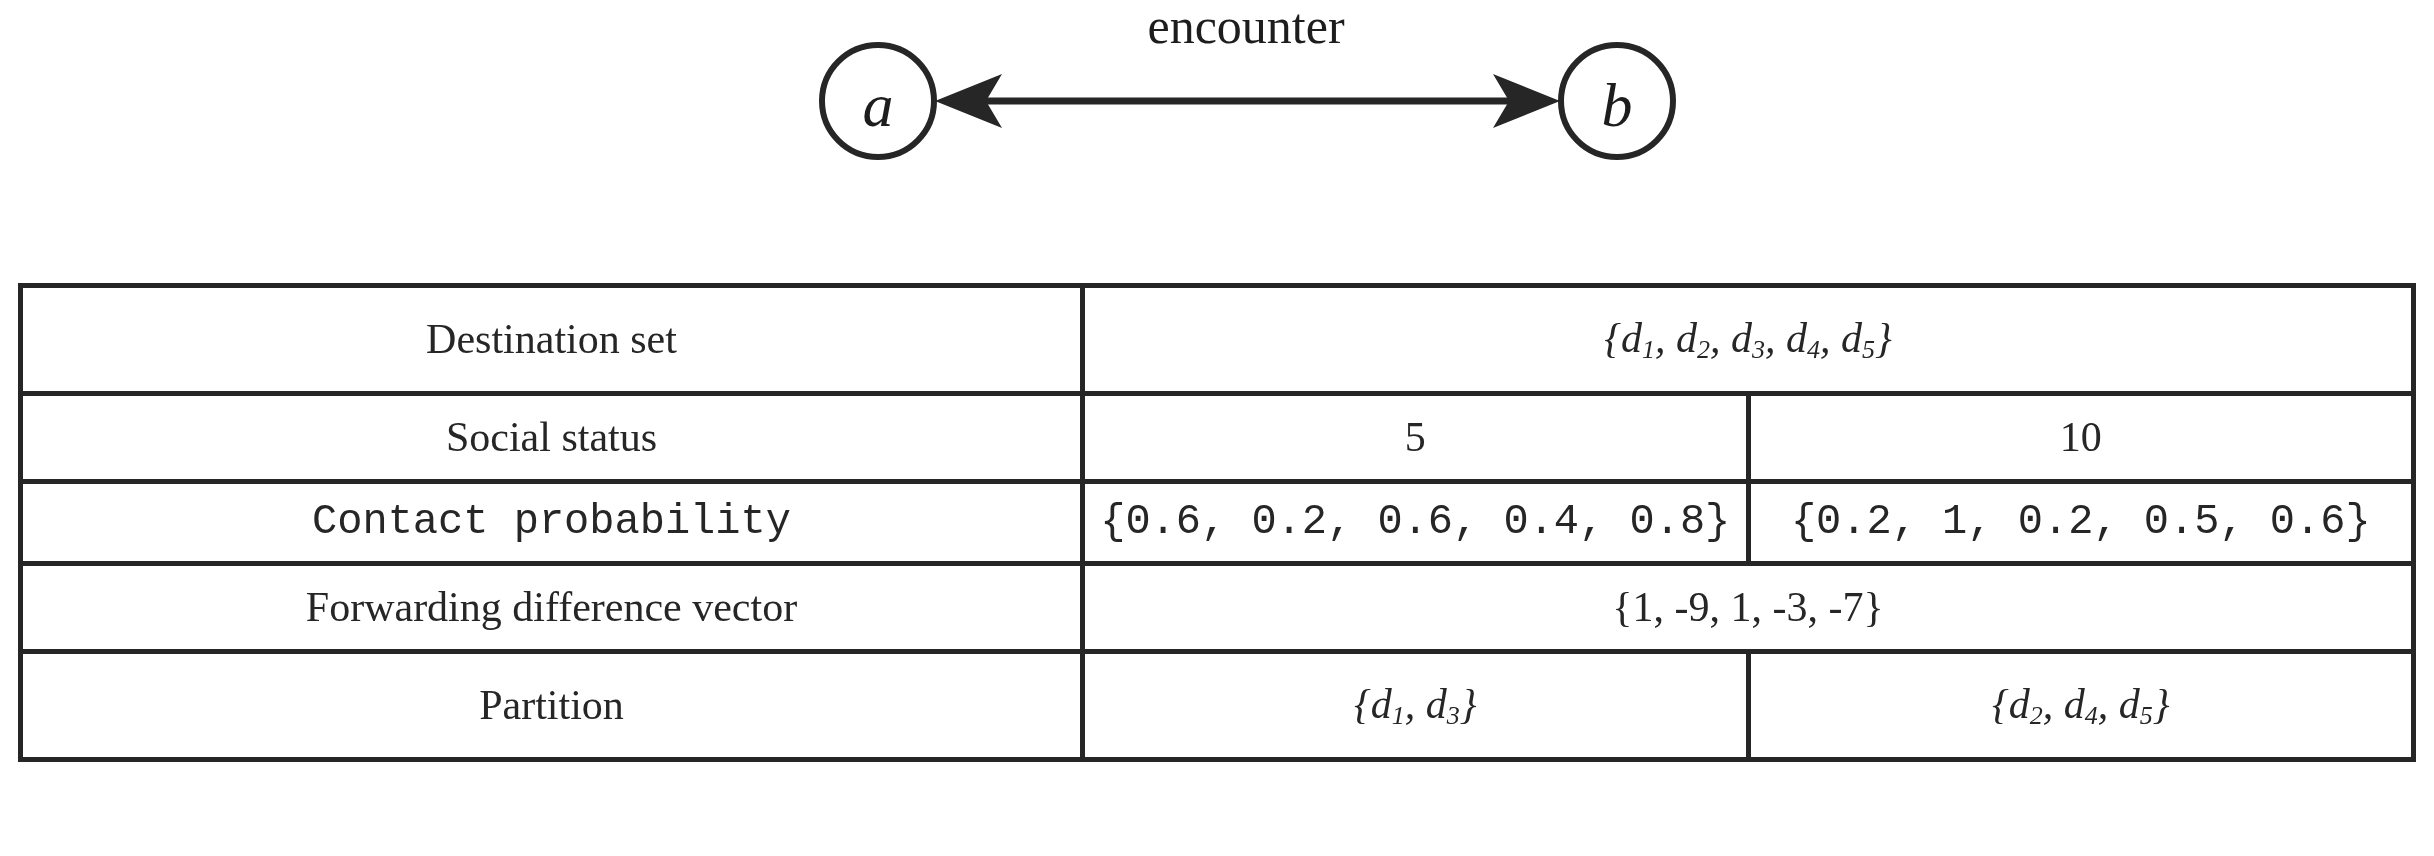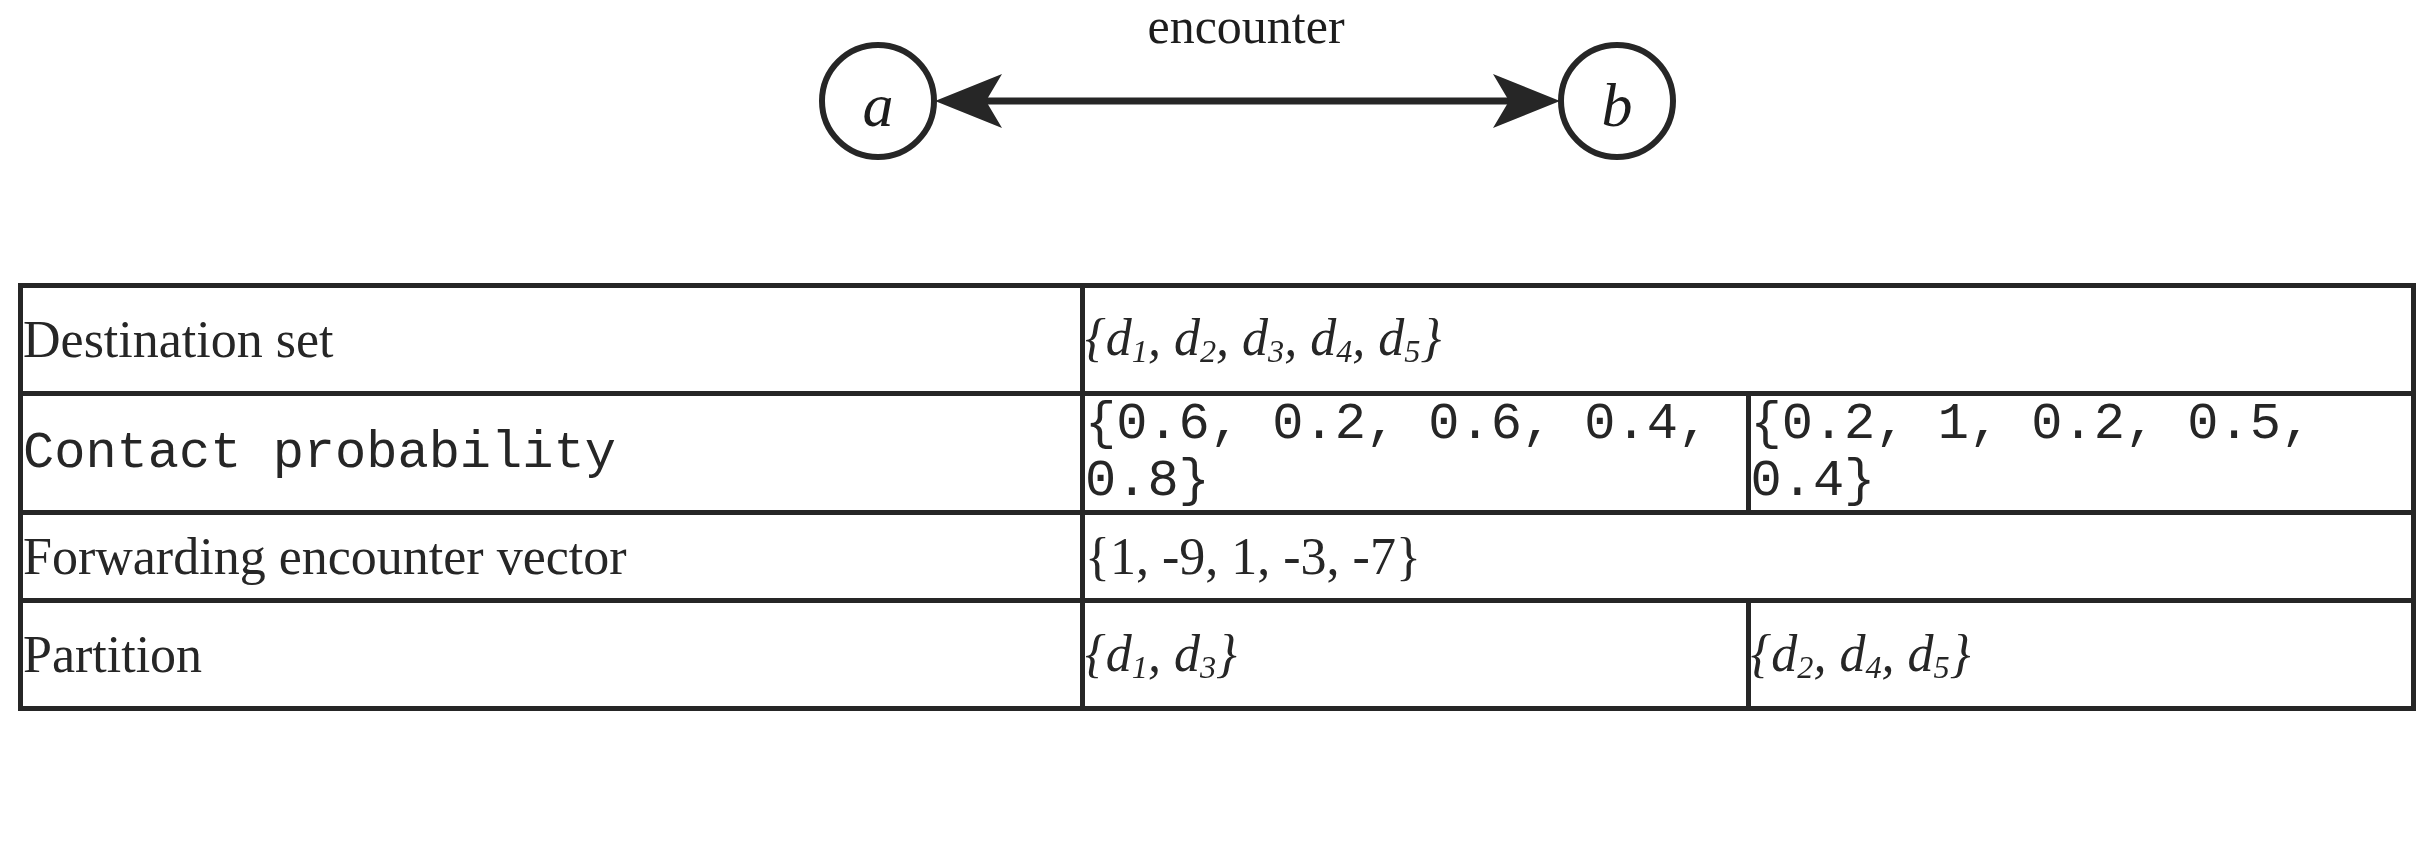--- a/index.html
+++ b/index.html
@@ -62,23 +62,23 @@
   #spec-table {
     position: absolute;
     left: 18px;
     top: 283px;
     width: 2398px;
     border-collapse: collapse;
     table-layout: fixed;
   }
   #spec-table td {
     border: 5px solid #262626;
-    text-align: left;
+    text-align: center;
     vertical-align: middle;
-    font-size: 52px;
+    font-size: 42px;
     padding: 0;
     background: #ffffff;
     line-height: 1.1;
   }
   td.label-cell {
     width: 1057px;
   }
   td.half-cell {
     width: 670px;
   }
@@ -125,29 +125,34 @@
 <table id="spec-table">
   <tbody>
 
     <tr class="r-tall">
       <td class="label-cell">Destination set</td>
       <td colspan="2">
         <span class="math">{<i>d</i><sub>1</sub>, <i>d</i><sub>2</sub>, <i>d</i><sub>3</sub>, <i>d</i><sub>4</sub>, <i>d</i><sub>5</sub>}</span>
       </td>
     </tr>
 
+    <tr class="r-med">
+      <td class="label-cell">Social status</td>
+      <td class="half-cell num">5</td>
+      <td class="half-cell num">10</td>
+    </tr>
 
     <tr class="r-short">
       <td class="label-cell">Contact probability</td>
       <td class="half-cell num">{0.6, 0.2, 0.6, 0.4, 0.8}</td>
-      <td class="half-cell num">{0.2, 1, 0.2, 0.5, 0.4}</td>
+      <td class="half-cell num">{0.2, 1, 0.2, 0.5, 0.6}</td>
     </tr>
 
     <tr class="r-med">
-      <td class="label-cell">Forwarding encounter vector</td>
+      <td class="label-cell">Forwarding difference vector</td>
       <td colspan="2" class="num">{1, -9, 1, -3, -7}</td>
     </tr>
 
     <tr class="r-tall">
       <td class="label-cell">Partition</td>
       <td class="half-cell">
         <span class="math">{<i>d</i><sub>1</sub>, <i>d</i><sub>3</sub>}</span>
       </td>
       <td class="half-cell">
         <span class="math">{<i>d</i><sub>2</sub>, <i>d</i><sub>4</sub>, <i>d</i><sub>5</sub>}</span>

